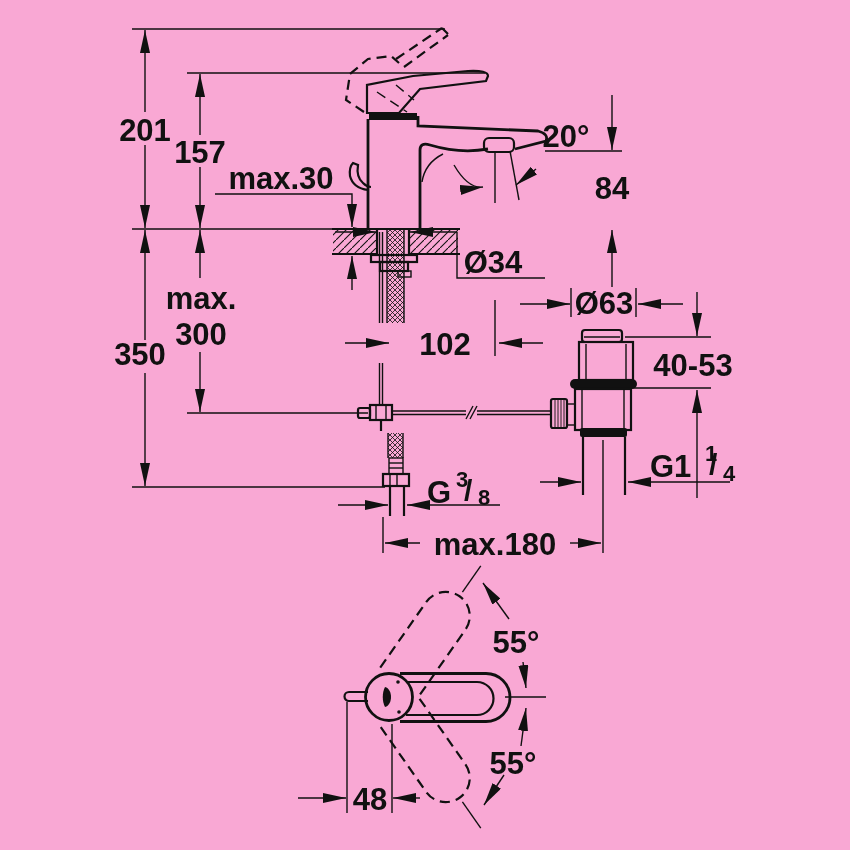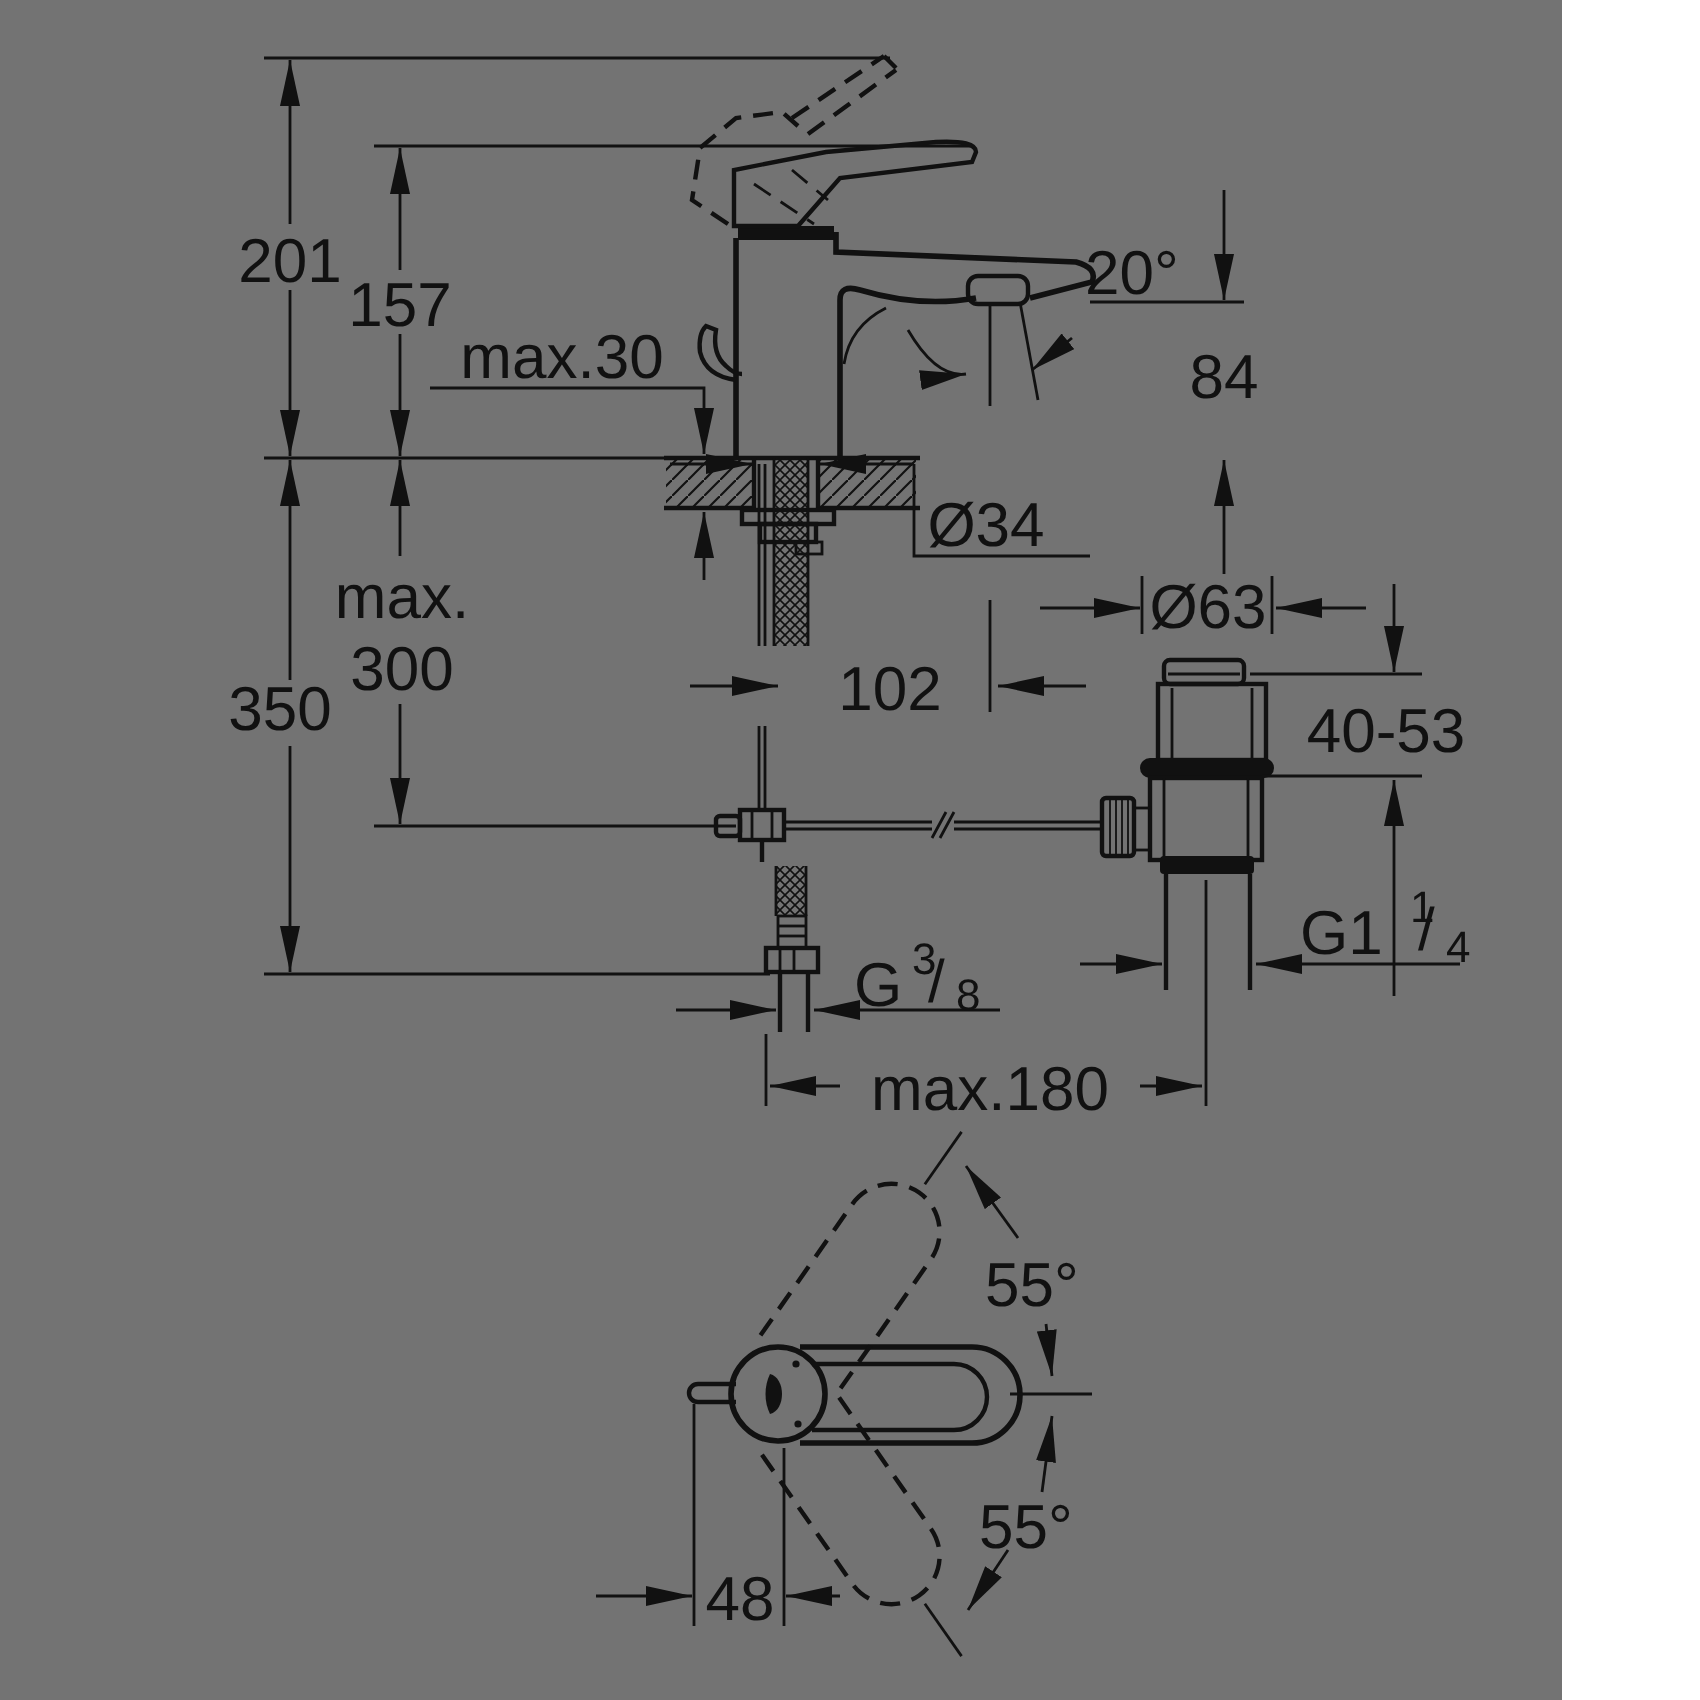--- a/index.html
+++ b/index.html
@@ -1,16 +1,16 @@
 <!DOCTYPE html>
 <html><head>
 <meta charset="utf-8">
 <style>
   html,body{margin:0;padding:0;background:#fff;}
-  .stage{width:781px;height:850px;position:relative;background:#737373;overflow:hidden;}
+  .stage{width:850px;height:850px;position:relative;background:#f9a8d4;overflow:hidden;font-weight:bold;}
   svg{display:block;}
   text{font-family:"Liberation Sans","DejaVu Sans",sans-serif;fill:#111;}
   .dim-t{font-size:31px;}
   .sup-t{font-size:22px;}
   .slash-t{font-size:30px;}
   .ln{stroke:#111;fill:none;}
   .w1{stroke-width:1.4;}
   .w2{stroke-width:2.2;}
   .w3{stroke-width:2.8;}
   .dash{stroke-dasharray:10 6;}

